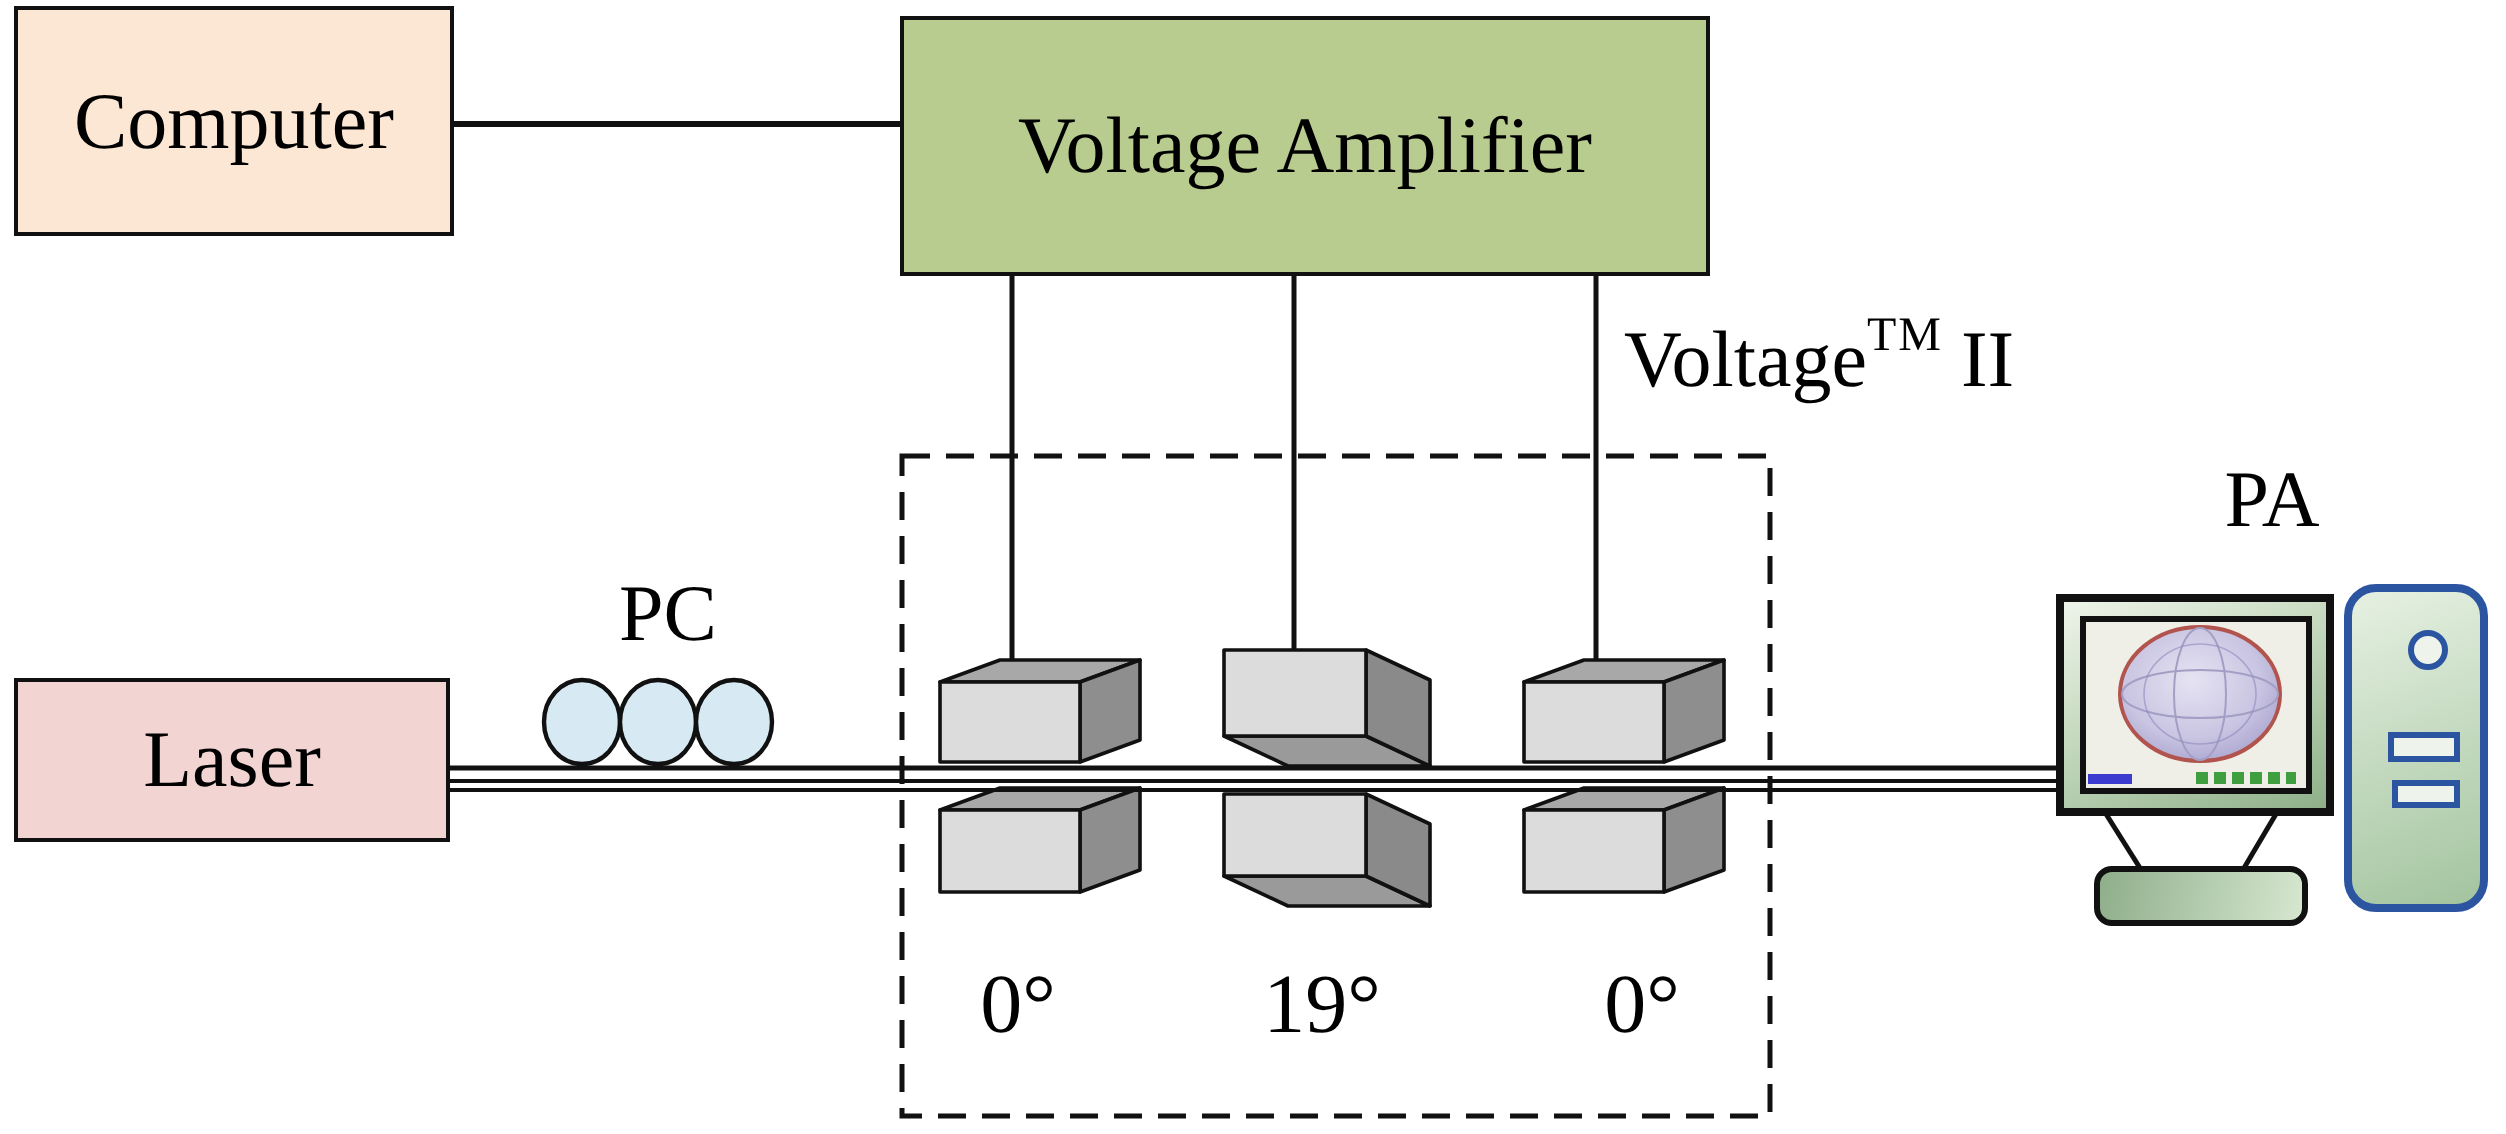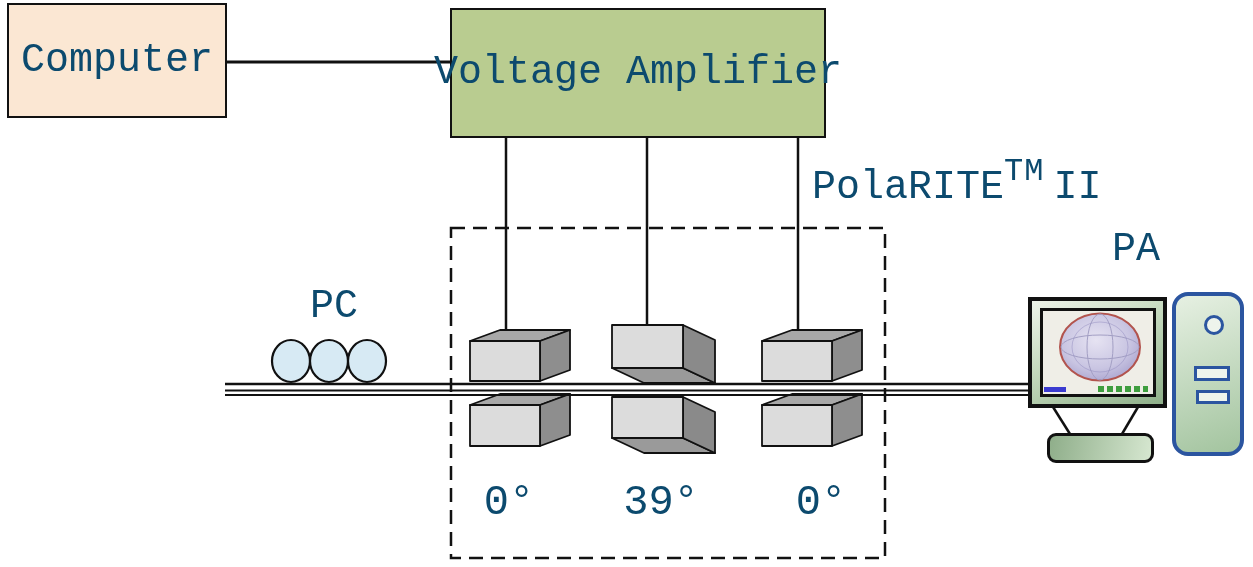--- a/index.html
+++ b/index.html
@@ -1,44 +1,44 @@
 <!DOCTYPE html>
 <html><head>
 <meta charset="utf-8">
 <style>
   html,body { margin:0; padding:0; background:#ffffff; }
   * { box-sizing:border-box; }
   .stage {
     position:relative; width:1253px; height:567px; background:#ffffff;
-    font-family:Liberation Mono, monospace; color:#0c4a6e;
+    font-family:Liberation Serif, serif; color:#000000;
     overflow:hidden;
   }
   .layer { position:absolute; left:0; top:0; }
 
   
   .fbox {
     position:absolute; display:flex; align-items:center; justify-content:center;
     border:2.5px solid #111; font-size:40px; line-height:1; white-space:nowrap;
   }
   .computer  { left:7px;   top:3px;   width:220px; height:115px; background:#fbe7d3; }
-  .amplifier { left:450px; top:8px;   width:376px; height:130px; background:#b9cc90; }
+  .amplifier { left:450px; top:8px;   width:405px; height:130px; background:#b9cc90; }
   .laser     { left:7px;   top:339px; width:218px; height:82px;  background:#f2d5d3; }
 
   
   .lbl { position:absolute; font-size:40px; line-height:1; white-space:nowrap; transform:translateX(-50%); }
   .lbl-pc      { left:334px;  top:287px; }
   .lbl-pzt     { left:710px;  top:282px; }
   .lbl-fiber   { left:947px;  top:335px; }
   .lbl-pa      { left:1136px; top:230px; }
   .lbl-angle   { font-size:42px; top:482px; }
   .lbl-angle-1 { left:509px; }
   .lbl-angle-2 { left:661px; }
   .lbl-angle-3 { left:821px; }
   .lbl-polarite { position:absolute; left:812px; top:156px; font-size:40px; line-height:1; white-space:nowrap; }
-  .lbl-polarite sup { font-size:32px; vertical-align:18px; letter-spacing:1px; }
+  .lbl-polarite sup { font-size:24px; vertical-align:18px; letter-spacing:1px; }
   .lbl-polarite .sfx { margin-left:9px;text-align:right; }
 
   
   .monitor {
     position:absolute; left:1028px; top:297px; width:139px; height:111px;
     border:4px solid #111;
     background:linear-gradient(155deg,#eef4ea 0%,#c3d8bc 45%,#8fb08a 100%);
   }
   .screen {
     position:absolute; left:1040px; top:308px; width:116px; height:89px;
@@ -120,20 +120,23 @@
     <line x1="1053" y1="407" x2="1070" y2="434" stroke="#111" stroke-width="2.5"></line>
     <line x1="1138" y1="407" x2="1122" y2="434" stroke="#111" stroke-width="2.5"></line>
   </svg>
 
   <div class="fbox computer">
     <span>Computer</span>
   </div>
   <div class="fbox amplifier">
     <span>Voltage Amplifier</span>
   </div>
+  <div class="fbox laser">
+    <span>Laser</span>
+  </div>
 
   <div class="monitor"></div>
   <div class="screen">
     <svg width="110" height="83" viewBox="0 0 110 83">
       <defs>
         <radialGradient id="sphereFill" cx="45%" cy="40%" r="65%">
           <stop offset="0%" stop-color="#e6e3f2"></stop>
           <stop offset="65%" stop-color="#c9c5e2"></stop>
           <stop offset="100%" stop-color="#aaa4cf"></stop>
         </radialGradient>
@@ -146,21 +149,21 @@
   </div>
   <div class="cap-left"></div>
   <div class="cap-center"></div>
   <div class="kb-base"></div>
   <div class="tower"></div>
   <div class="power"></div>
   <div class="bay bay1"></div>
   <div class="bay bay2"></div>
 
   <div class="lbl-polarite">
-    <span>PolaRITE</span><sup>TM</sup><span class="sfx">II</span>
+    <span>Voltage</span><sup>TM</sup><span class="sfx">II</span>
   </div>
   <div class="lbl lbl-pc">PC</div>
   <div class="lbl lbl-pa">PA</div>
   <div class="lbl lbl-angle lbl-angle-1">0°</div>
-  <div class="lbl lbl-angle lbl-angle-2">39°</div>
+  <div class="lbl lbl-angle lbl-angle-2">19°</div>
   <div class="lbl lbl-angle lbl-angle-3">0°</div>
 
 </div>
 
 </body></html>

